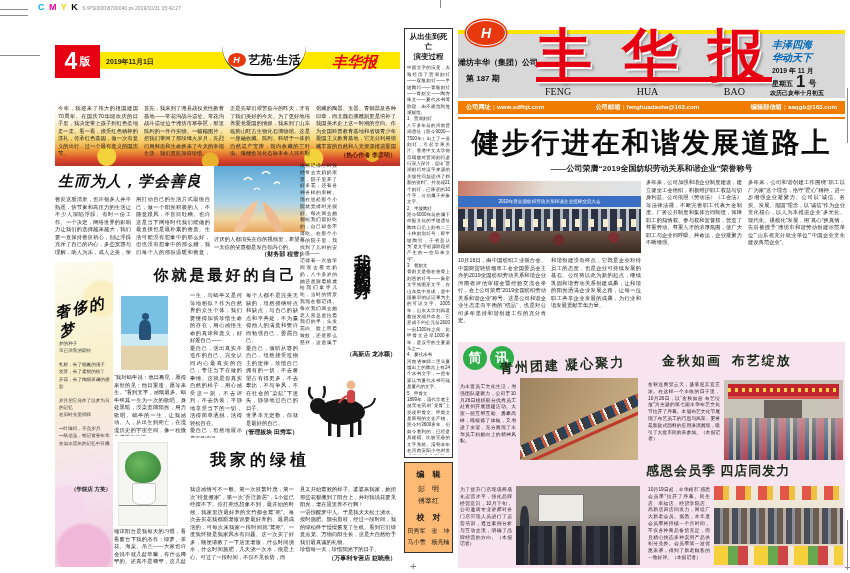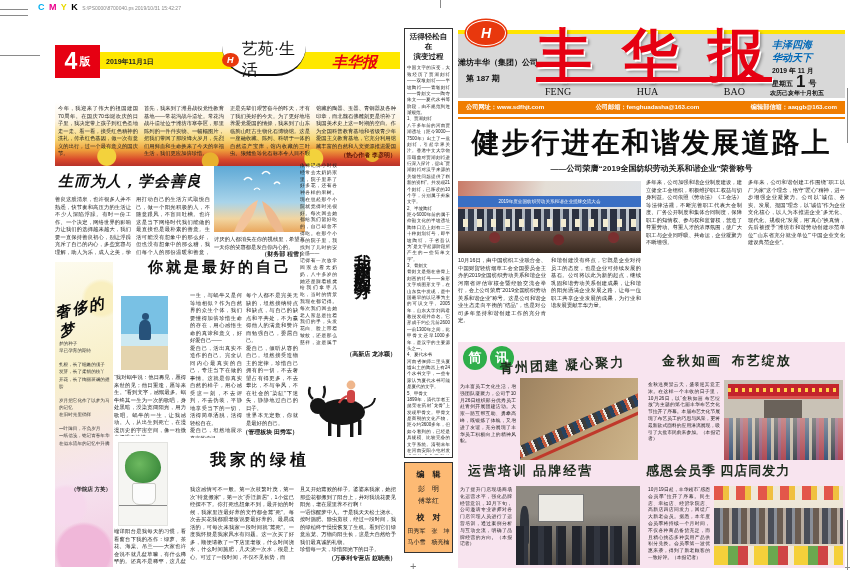--- a/index.html
+++ b/index.html
@@ -38,21 +38,21 @@
   <div class="a" style="left:55px;top:45px;width:45px;height:33px;background:#e60012;color:#fff;display:flex;align-items:center;justify-content:center;">
     <span style="font-size:23px;font-weight:bold;">4</span>
     <span style="font-size:11px;font-weight:bold;margin-left:2px;">版</span>
   </div>
   <div class="a" style="left:100px;top:52px;width:300px;height:17px;background:#ffe800;"></div>
   <div class="a" style="left:106px;top:57px;font-size:7px;font-weight:bold;color:#222;">2019年11月1日</div>
   <div class="a" style="left:222px;top:46px;width:84px;height:28px;background:#fff;border-bottom:2.5px solid #111;border-radius:0 0 30px 30px;display:flex;align-items:center;justify-content:center;gap:3px;">
     <span class="circle" style="width:18px;height:14px;background:#e8380d;">
       <span style="color:#fff;font-size:9px;font-weight:bold;font-style:italic;">H</span>
     </span>
-    <span style="font-size:16px;font-weight:normal;color:#111;">艺苑·生活</span>
+    <span style="font-size:12px;font-weight:bold;color:#111;">艺苑·生活</span>
   </div>
   <div class="a serif" style="left:332px;top:53px;font-size:15px;font-weight:bold;font-style:italic;color:#e60012;">丰华报</div>
 
   <div class="a photo" style="left:55px;top:102px;width:345px;height:64px;background:
       radial-gradient(circle at 15% 85%, #f3d23c 0 9px, transparent 10px),
       radial-gradient(circle at 45% 92%, #e8b12e 0 8px, transparent 9px),
       radial-gradient(circle at 75% 88%, #f3d23c 0 9px, transparent 10px),
       radial-gradient(circle at 92% 82%, #e8b12e 0 7px, transparent 8px),
       linear-gradient(180deg,#ffffff 0%,#fdf4e2 30%,#f8d978 58%,#ee9e3a 75%,#d9482b 90%,#b7322a 100%);"></div>
   <div class="a col" style="left:58px;top:105px;width:80px;height:52px;">今年，我迎来了伟大的祖国建国70周年。在国庆70华诞欢庆的日子里，我决定带上孩子到红色圣地走一走、看一看，接受红色精神的洗礼，传承红色基因，做一次有意义的出行，过一个最有意义的国庆节。</div>
@@ -91,21 +91,21 @@
 开花，长了绚丽斑斓的翅膀
 
 岁月把它化作了以梦为马的记忆
 在旧时光里徜徉
 
 一叶障目，不负岁月
 一纸信笺，铭记青春年华
 在似水流年的记忆中升腾</div>
   <div class="a byline" style="left:57px;top:486px;width:54px;font-size:5.5px;">（学院店 方英）</div>
 
-  <div class="a htitle" style="left:148px;top:258px;width:155px;font-size:15px;text-align:left;letter-spacing:3px;">你就是最好的自己</div>
+  <div class="a htitle" style="left:148px;top:266px;width:155px;font-size:15px;text-align:center;letter-spacing:3px;">你就是最好的自己</div>
   <div class="a photo" style="left:121px;top:296px;width:47px;height:74px;background:linear-gradient(180deg,#79c1e4 0 52%,#cde9f2 52% 68%,#e4d4ae 68% 100%);">
     <div class="a" style="left:18px;top:24px;width:12px;height:20px;background:#27527a;border-radius:40% 40% 15% 15%;"></div>
     <div class="a circle" style="left:21px;top:17px;width:7px;height:7px;background:#27527a;"></div>
   </div>
   <div class="a col" style="left:114px;top:374px;width:72px;height:62px;">“我对蜗牛说：他日再见，愿得来世的见；他日重逢，愿等来生。”看到文字，感慨最多。蜗牛终其一生为一次的歌唱，身处黑暗，没染宽阔阳光，用力歌唱。蜗牛的一生，让我感动。人，从出生到死亡，在漫漫历史的宇宙空间，像一粒微尘漂浮于沙漠。</div>
   <div class="a col" style="left:190px;top:292px;width:52px;height:146px;">一生，与蜗牛又是何等地相似？作为自然界的众生个体，我们要懂得加倍珍惜生命的存在，用心感悟生命的真谛和意义，好好爱自己——
 爱自己，活出真实不造作的自己。完全认同内心最真实的自己，专注当下在做的事情。这就是你真实自然的样子，用心感受这一刻，不去评判，不去伪装，平静地享受当下的一切，活得简单洒脱，活得轻松自在。
 爱自己，坦然地展示真实的自己。</div>
   <div class="a col" style="left:246px;top:292px;width:52px;height:134px;">每个人都不是完美无缺的，坦然接纳特点和缺点，与自己的缺点和平共处，不为赢得他人的满意和赞许而勉强自己，委屈自己。
 爱自己，倾听从容的自己。坦然接受造物主的定律，珍惜自己拥有的一切，不去奢望占有得更多，不去攀比，不与争风，不在社会的“染缸”下迷失，静静地过自己的日子。
@@ -142,21 +142,21 @@
     <div class="a mark" style="left:0;top:62px;width:48px;height:1px;"></div>
   </div>
   <div class="a col" style="left:114px;top:528px;width:72px;height:38px;">端详阳台是我每天的习惯，看看窗台下我的杰作：绿萝、茶花、海棠、吊兰——大家也许会说不就几盆草嘛，有什么稀罕的。还真不是稀罕，这几盆绿植于</div>
   <div class="a col" style="left:190px;top:486px;width:104px;height:80px;">我这感情可不一般。第一次枝繁叶茂，第一次“特意搬家”，第一次“乔迁新居”，1小盆已经摆不下。你打死也想象不到，最开始的时候，我家里连最好养的文竹都会蔫“死”。每次去买花我都跟老板说要最好养的、最易成活的，可每次来我家一段时间就“蔫死”。一度我怀疑是我家风水有问题。这一次买了好多，顺便请教了一下店里老板，什么时间浇水，什么时间施肥，几天浇一次水，很是上心。可过了一段时间，不仅不见长势，而</div>
   <div class="a col" style="left:300px;top:486px;width:96px;height:66px;">且又开始蔫败的样子。婆婆来我家，她把那些花都搬到了阳台上，并对我说花要见阳光，老在屋里养不行啊！
 一语惊醒梦中人。于是我天天松土浇水、按时施肥、除虫剪枝，经过一段时间，我的绿植终于慢慢恢复了生机。看到它们绿意葱茏、万物向阳生长，这是大自然给予我们最真诚的礼物。
 珍惜每一天，珍惜阳光下的日子。</div>
   <div class="a byline" style="left:300px;top:554px;width:96px;">（万事利专营店 赵晓燕）</div>
 
   <div class="a" style="left:404px;top:28px;width:49px;height:430px;border:1px solid #333;box-sizing:border-box;padding:3px 2px;background:#fff;">
-    <div style="font-size:7.5px;font-weight:bold;text-align:center;white-space:pre-line;line-height:1.35;margin-bottom:3px;">活得轻松自在
+    <div style="font-size:7.5px;font-weight:bold;text-align:center;white-space:pre-line;line-height:1.35;margin-bottom:3px;">从出生到死亡
 演变过程</div>
     <div class="col" style="font-size:4.5px;height:390px;">中国文字的演变，大致经历了贾湖刻符——双墩刻符——半坡陶符——青墩刻符——骨刻文——陶寺朱文——夏代水书等阶段，由不规范到逐渐规范。
 1、贾湖刻符
 八千多年前的河南贾湖遗址（距今9000—7500年）出土了一批刻符，引起学界关注。香港中文大学饶宗颐曾对贾湖刻符进行深入探讨，提出“贾湖刻符对汉字来源的关键性问题提供了崭新的资料”。共发现21个刻符，已释读的10个字，分别属于卦象文字。
 2、半坡陶符
 距今6000年前的属于仰韶文化的半坡遗址陶钵口沿上刻有二三十种刻划符号，即半坡陶符，于省吾认为“是文字起源阶段所产生的一些简单文字”。
 3、骨刻文
 骨刻文是指在兽骨上刻画的符号——象形文字或图形文字，在山东集中发现，是中国最早的以记事为主的可识文字。2005年，山东大学刘凤君教授发现并命名。它形成于约公元前2600—前1300年之间，比甲骨文还早1000多年，是汉字的主要源头之一。
 4、夏代水书
 河南省偃师二里头夏墟出土的陶器上有24个水书文字，一些专家认为夏代水书可能是夏代的文字。
@@ -235,21 +235,20 @@
   </div>
 
   <div class="a htitle" style="left:662px;top:352px;width:182px;font-size:13px;letter-spacing:2px;color:#1c2a1c;font-family:Liberation Mono, monospace;">金秋如画  布艺绽放</div>
   <div class="a col" style="left:648px;top:382px;width:72px;height:78px;font-size:4.8px;">金秋送爽景云天，盛装迎宾意正浓。在这样一个丰收的日子里，10月26日，以“金秋如画 布艺绽放”为主题的第七届丰华布艺文化节拉开了序幕。本届布艺文化节展现了布艺员工的巧思与风采，更将最新款式面料的应用淋漓展现，吸引了大批市民前来参加。（本报记者）</div>
   <div class="a photo" style="left:724px;top:380px;width:119px;height:80px;background:#c9c2b6;">
     <div class="a" style="left:4px;top:4px;width:111px;height:12px;background:#c4242b;box-shadow:0 3px 0 #d9544f;background-image:repeating-linear-gradient(90deg,#ffd24a 0 3px,transparent 3px 7px);background-size:100% 4px;background-position:0 4px;background-repeat:no-repeat;"></div>
     <div class="a" style="left:40px;top:20px;width:38px;height:28px;background:#6a625a;"></div>
     <div class="a" style="left:0;top:38px;width:119px;height:42px;background:linear-gradient(180deg,rgba(201,194,182,0.5),rgba(0,0,0,0.12)),repeating-linear-gradient(90deg,#c75562 0 5px,#47648c 5px 9px,#ddd0bd 9px 12px,#4d5560 12px 16px,#a8638c 16px 19px);"></div>
   </div>
 
-  <div class="a htitle" style="left:468px;top:462px;width:172px;font-size:13px;letter-spacing:2px;color:#1c2a1c;">运营培训  品牌经营</div>
   <div class="a col" style="left:460px;top:487px;width:52px;height:78px;font-size:4.8px;">为了提升门店现场商场化运营水平，强化品牌经营意识，10月下旬，公司邀请专业讲师对各门店管理人员进行了运营培训，通过案例分析与互动交流，明确了品牌经营的方向。（本报记者）</div>
   <div class="a photo" style="left:516px;top:486px;width:124px;height:79px;background:linear-gradient(180deg,#8f8a82 0 35%,#565049 100%);">
     <div class="a" style="left:22px;top:8px;width:44px;height:26px;background:#eceae4;border:1px solid #777;"></div>
     <div class="a" style="left:4px;top:20px;width:9px;height:38px;background:#2f333b;border-radius:40% 40% 10% 10%;"></div>
     <div class="a" style="left:0;top:40px;width:124px;height:39px;background:repeating-linear-gradient(90deg,#23262e 0 8px,transparent 8px 14px),repeating-linear-gradient(90deg,transparent 0 4px,#31353f 4px 12px,transparent 12px 18px);"></div>
   </div>
 
   <div class="a htitle" style="left:646px;top:462px;width:198px;font-size:13px;letter-spacing:1px;color:#1c2a1c;">感恩会员季  四店同发力</div>
   <div class="a col" style="left:648px;top:487px;width:62px;height:78px;font-size:4.8px;">10月19日起，丰华超市“感恩会员季”拉开了序幕。民生店、幸福店、经贸学院店、高新店四店同发力，回馈广大新老会员。据悉，本年度会员季将持续一个月时间，不仅各种商品备货充足，而且精心挑选多种实用产品供积分兑换。会员季第一波优惠来袭，得到了新老顾客的一致好评。（本报记者）</div>
   <div class="a photo" style="left:714px;top:486px;width:129px;height:79px;background:linear-gradient(180deg,#efe8d8 0 20%,#e6ddcb 60%,#d9cdb5 100%);">

